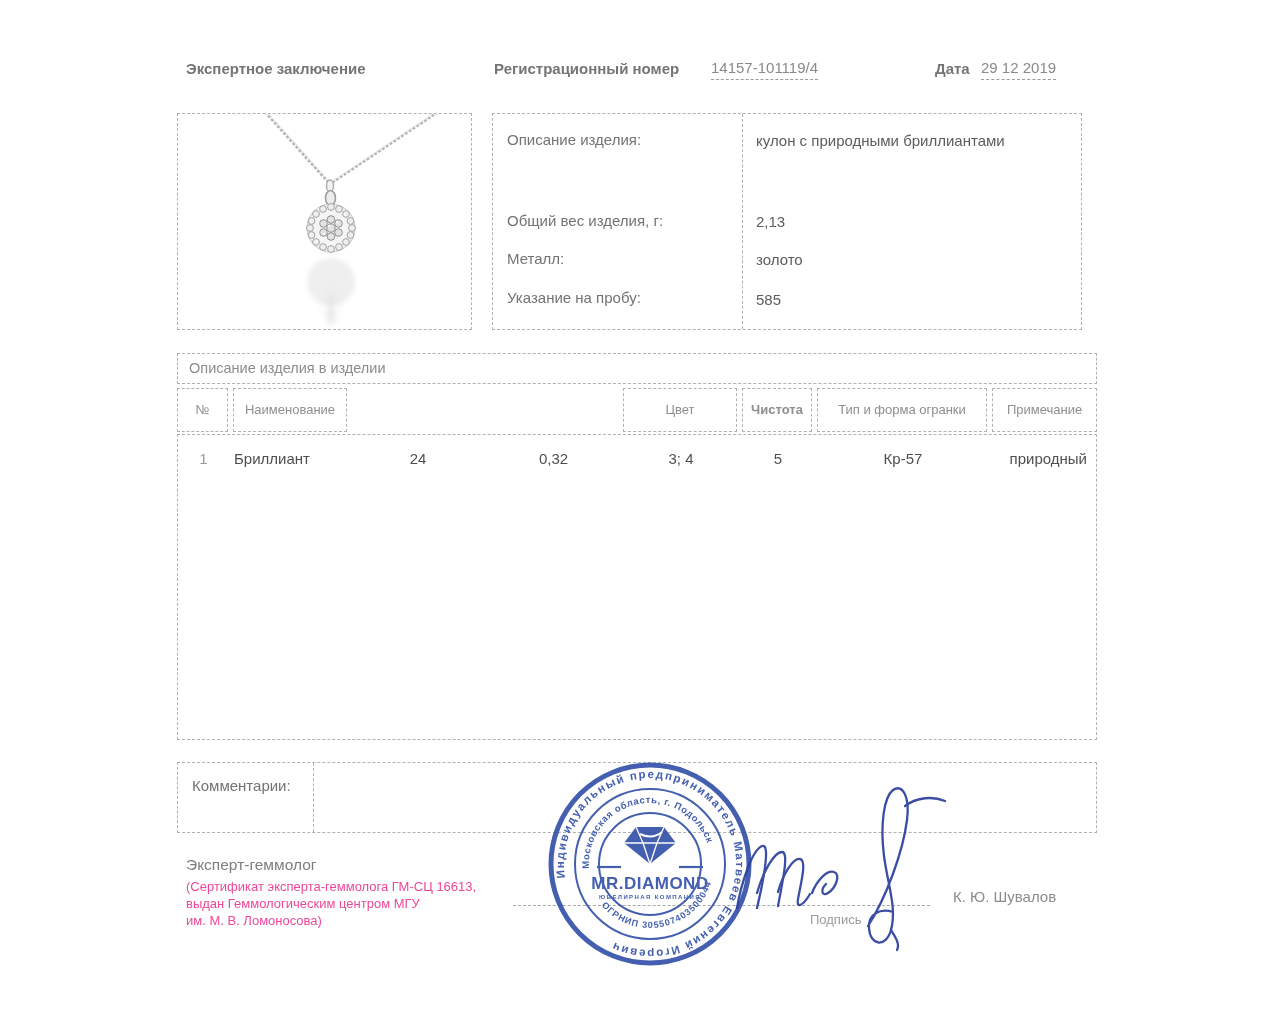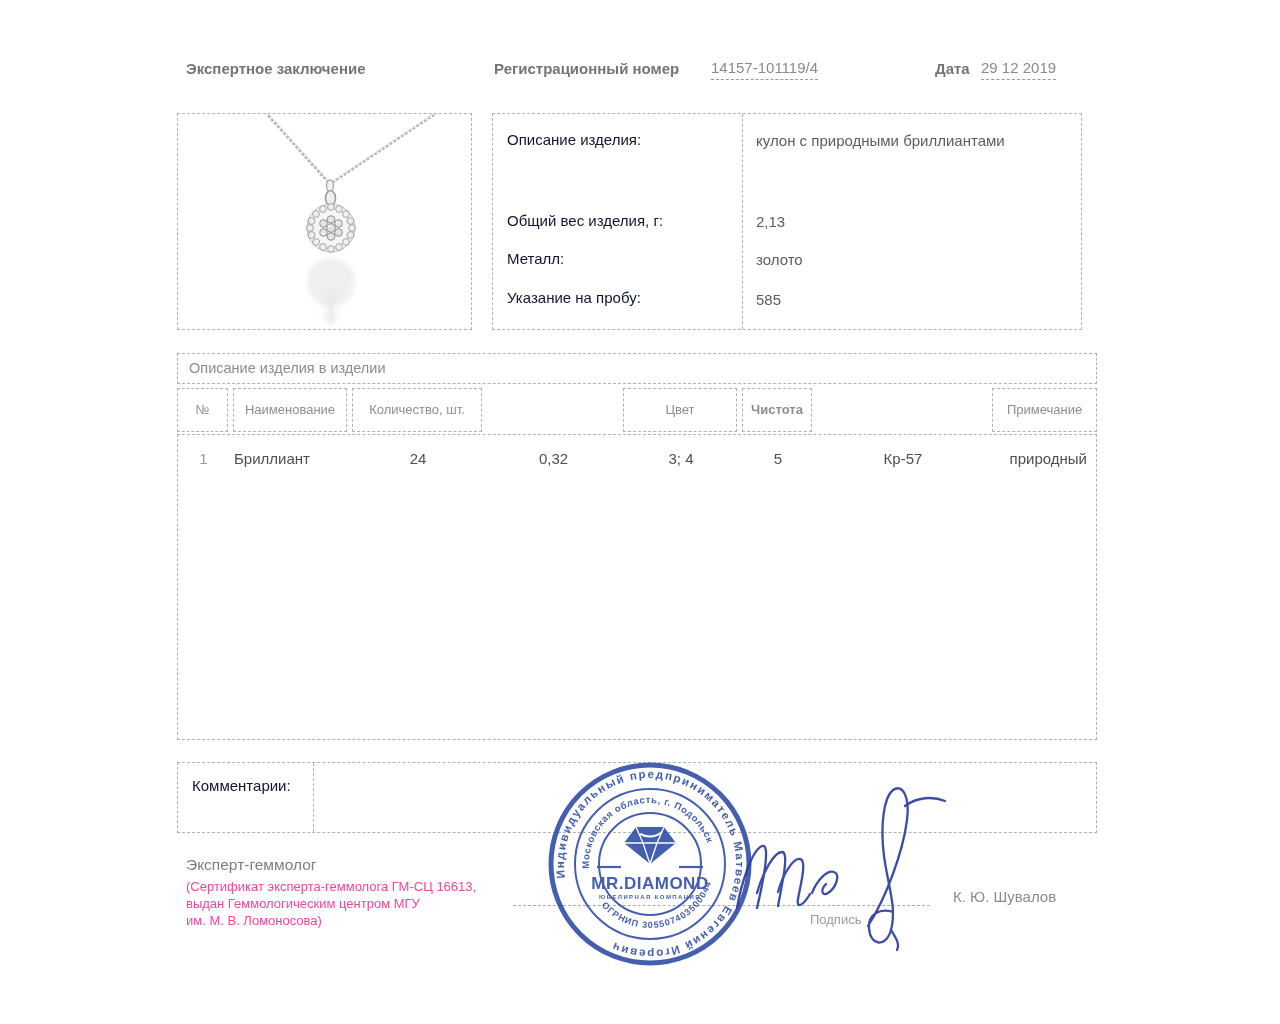--- a/index.html
+++ b/index.html
@@ -6,21 +6,21 @@
   body { background:#ffffff; font-family:"Liberation Sans","DejaVu Sans",sans-serif; }
   .page { position:relative; width:1280px; height:1024px; background:#ffffff; overflow:hidden; }
 
   .hdr-bold { position:absolute; font-size:15px; font-weight:bold; color:#757575; white-space:nowrap; }
   .hdr-val  { position:absolute; font-size:15px; color:#8a8a8a; white-space:nowrap;
               border-bottom:1px dashed #9a9a9a; padding-bottom:3px; }
 
   .dashed-box { position:absolute; border:1px dashed #b1b1b1; background:#fff; }
   .vdash { position:absolute; top:0; bottom:0; border-left:1px dashed #b1b1b1; }
 
-  .lbl { position:absolute; font-size:15px; color:#0f172a; white-space:nowrap; }
+  .lbl { position:absolute; font-size:15px; color:#737373; white-space:nowrap; }
   .val { position:absolute; font-size:15px; color:#5d5d5d; white-space:nowrap; }
 
   .tbl-title { position:absolute; left:11px; top:6px; font-size:14.5px; color:#8c8c8c; }
   .hcell { position:absolute; top:388px; height:44px; border:1px dashed #b1b1b1;
            display:flex; align-items:center; justify-content:center; text-align:center;
            font-size:13px; color:#8e8e8e; line-height:1.25; padding:0 4px; }
   .dcell { position:absolute; top:15px; font-size:15px; color:#4f4f4f; }
 
   .cert-line { position:absolute; left:186px; font-size:13px; color:#ec4899; white-space:nowrap; }
 
@@ -121,23 +121,23 @@
     <div class="lbl" style="left:14px; top:175px;">Указание на пробу:</div>
     <div class="val" style="left:263px; top:177px;">585</div>
   </div>
 
   <div class="dashed-box" style="left:177px; top:353px; width:920px; height:31px;">
     <div class="tbl-title">Описание изделия в изделии</div>
   </div>
 
   <div class="hcell" style="left:177px; width:51px;">№</div>
   <div class="hcell" style="left:233px; width:114px;">Наименование</div>
-  <div class="hcell" style="left:352px; width:130px;">Количество, шт.</div>
   <div class="hcell" style="left:623px; width:114px;">Цвет</div>
   <div class="hcell" style="left:742px; width:70px;font-weight:bold;">Чистота</div>
+  <div class="hcell" style="left:817px; width:170px;">Тип и форма огранки</div>
   <div class="hcell" style="left:992px; width:105px;">Примечание</div>
 
   <div class="dashed-box" style="left:177px; top:434px; width:920px; height:306px;">
     <div>
       <div class="dcell" style="left:0; width:51px; text-align:center; color:#9a9a9a;">1</div>
       <div class="dcell" style="left:56px;">Бриллиант</div>
       <div class="dcell" style="left:175px; width:130px; text-align:center;">24</div>
       <div class="dcell" style="left:310px; width:131px; text-align:center;">0,32</div>
       <div class="dcell" style="left:446px; width:114px; text-align:center;">3; 4</div>
       <div class="dcell" style="left:565px; width:70px; text-align:center;">5</div>

